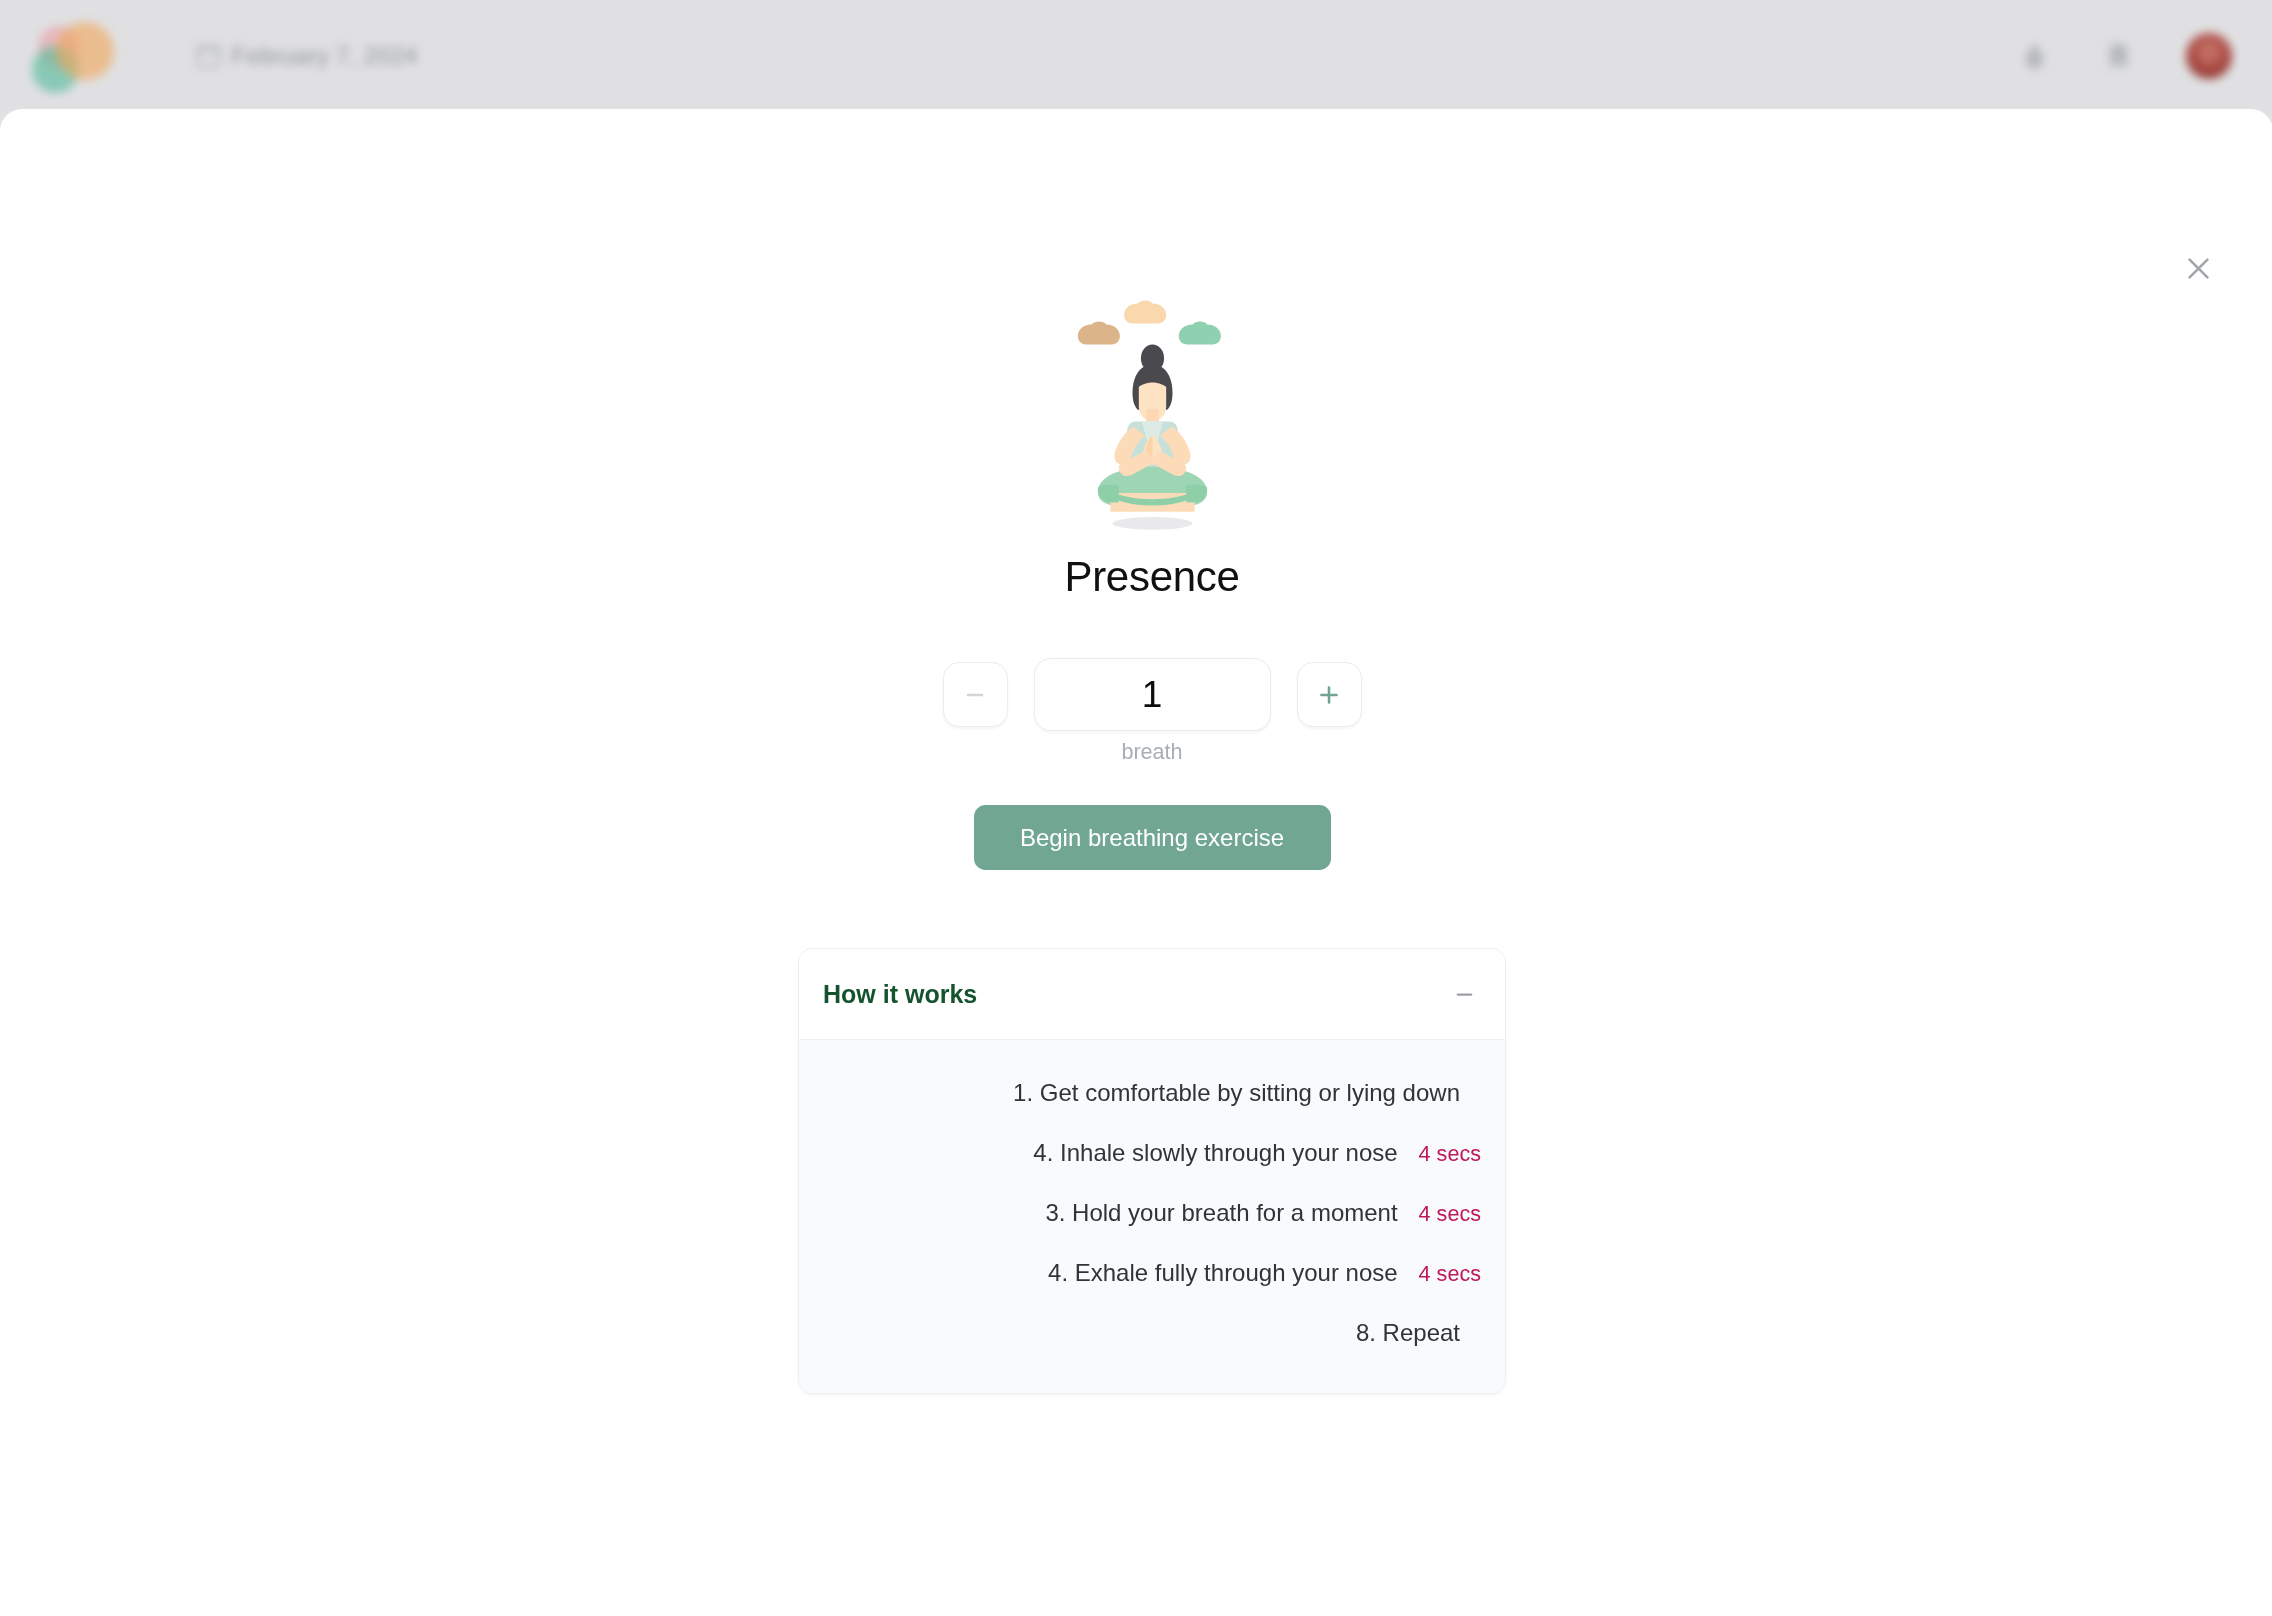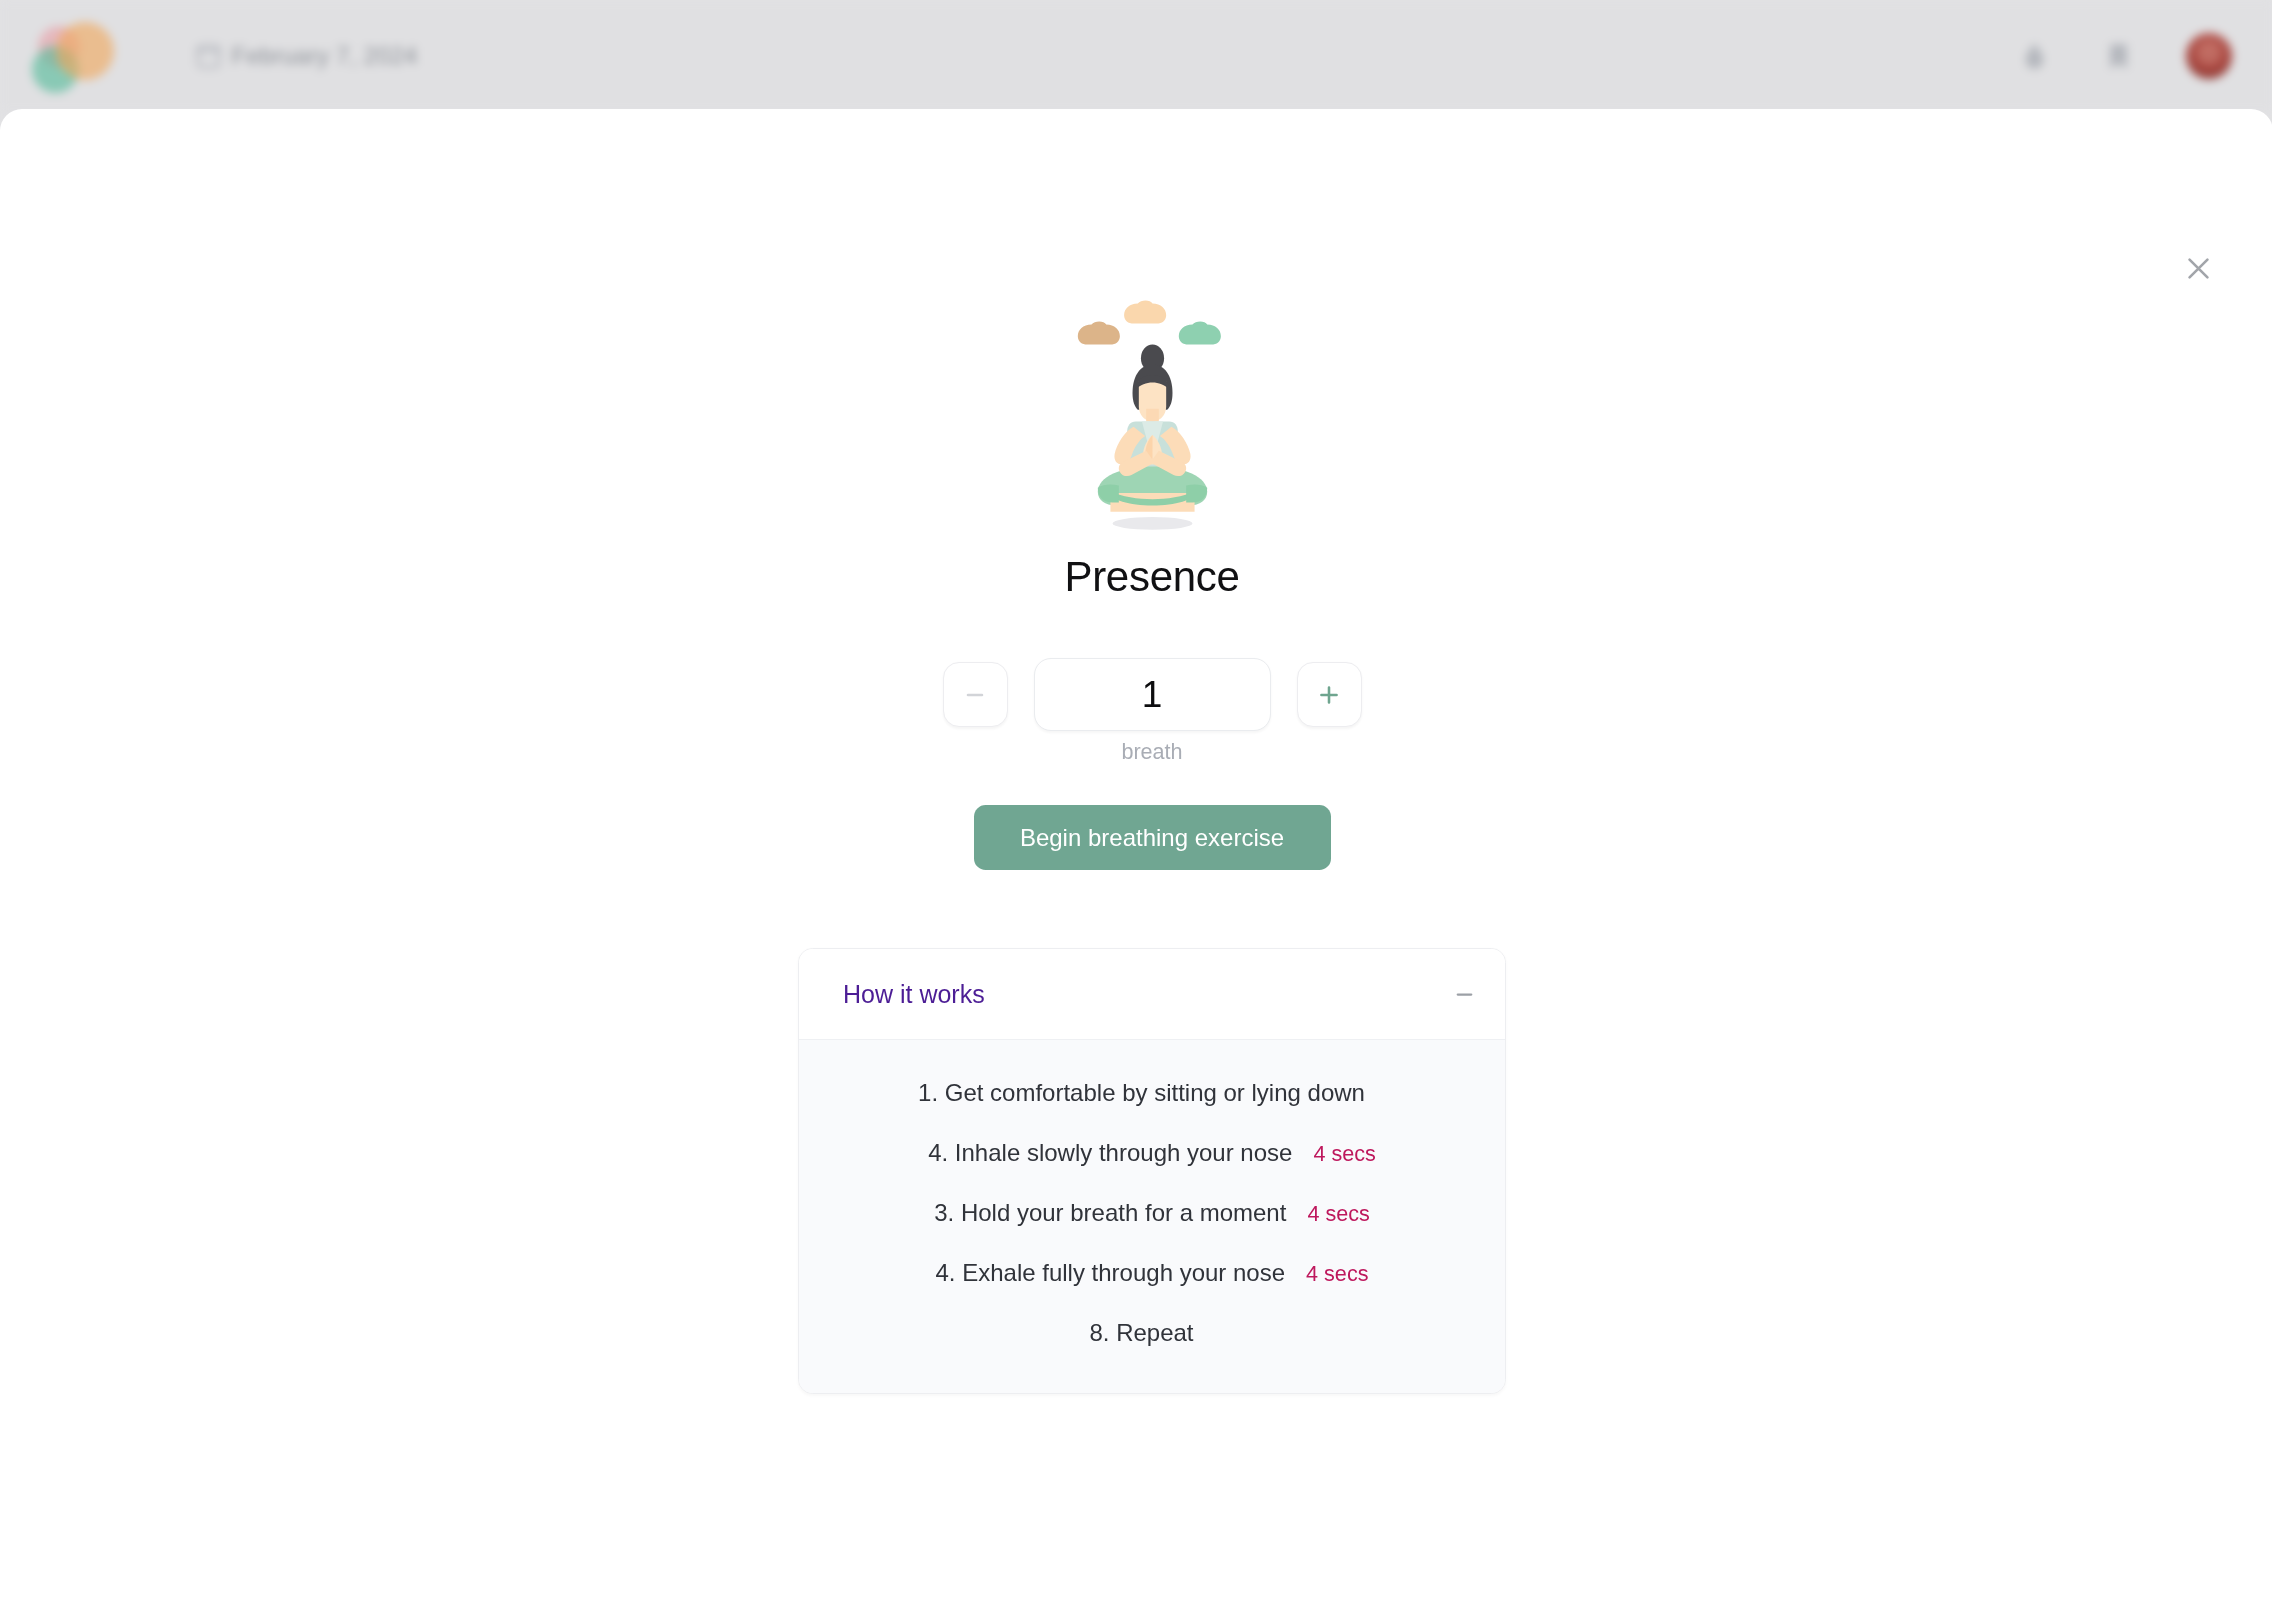--- a/index.html
+++ b/index.html
@@ -234,42 +234,41 @@
     height: 90px;
     padding: 0 24px;
     display: flex;
     align-items: center;
     justify-content: space-between;
     background: #ffffff;
     cursor: pointer;
   }
   .how-title {
     font-size: 25px;
-    color: #4c1d95;
-    font-weight: 400;
-    margin-left: 20px;
+    color: #14532d;
+    font-weight: 700;
   }
   .collapse-icon {
     width: 34px; height: 34px;
     display: flex;
     align-items: center;
     justify-content: center;
     cursor: pointer;
   }
   .collapse-icon svg { width: 27px; height: 27px; display: block; }
 
   .how-body {
     background: #f9fafc;
     border-top: 1.6px solid #eef0f3;
     padding: 23px 24px 29.5px 24px;
   }
   .how-step {
     display: flex;
     align-items: baseline;
-    justify-content: center;
+    justify-content: flex-end;
     padding: 16px 0;
   }
   .how-step-text {
     font-size: 24px;
     color: #30333a;
     font-weight: 400;
   }
   .how-step-dur {
     font-size: 21.6px;
     color: #be185d;

